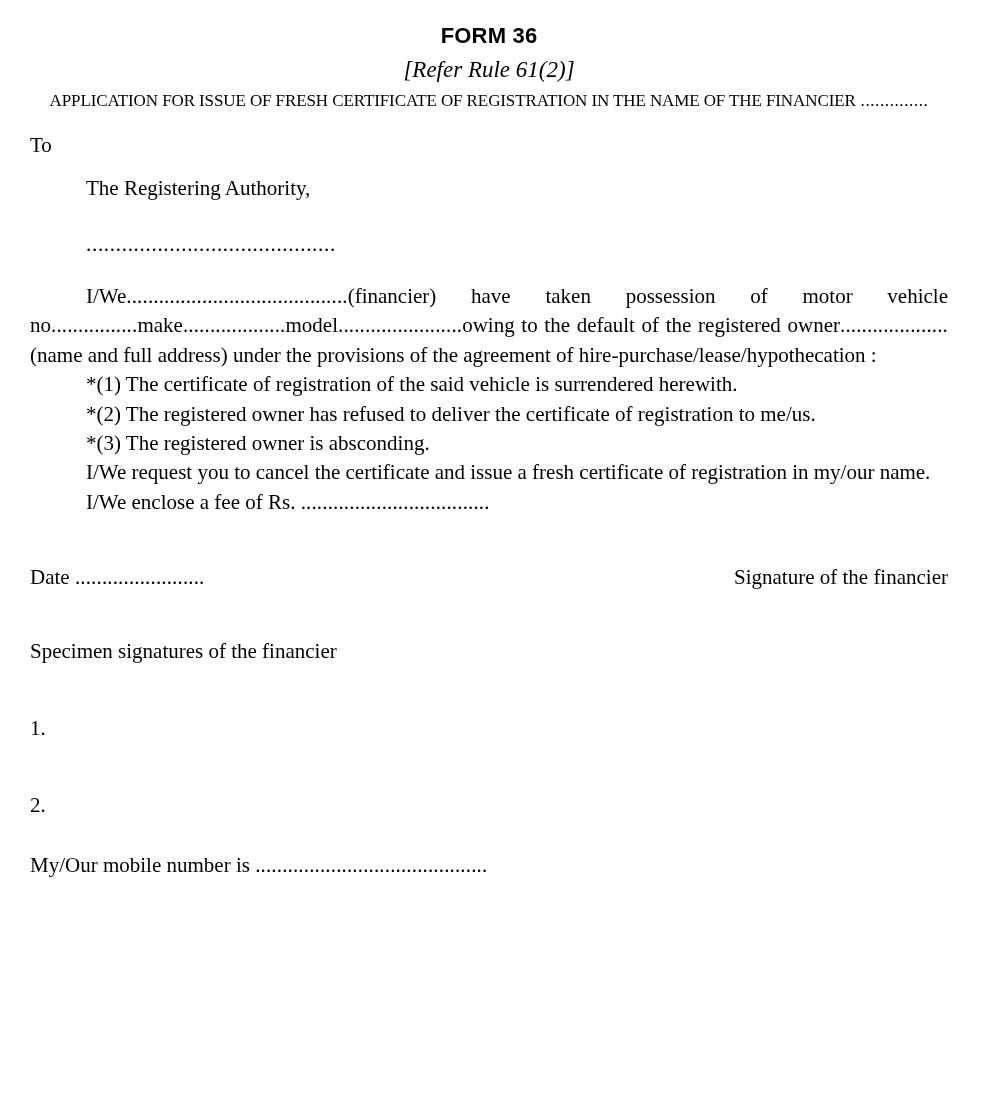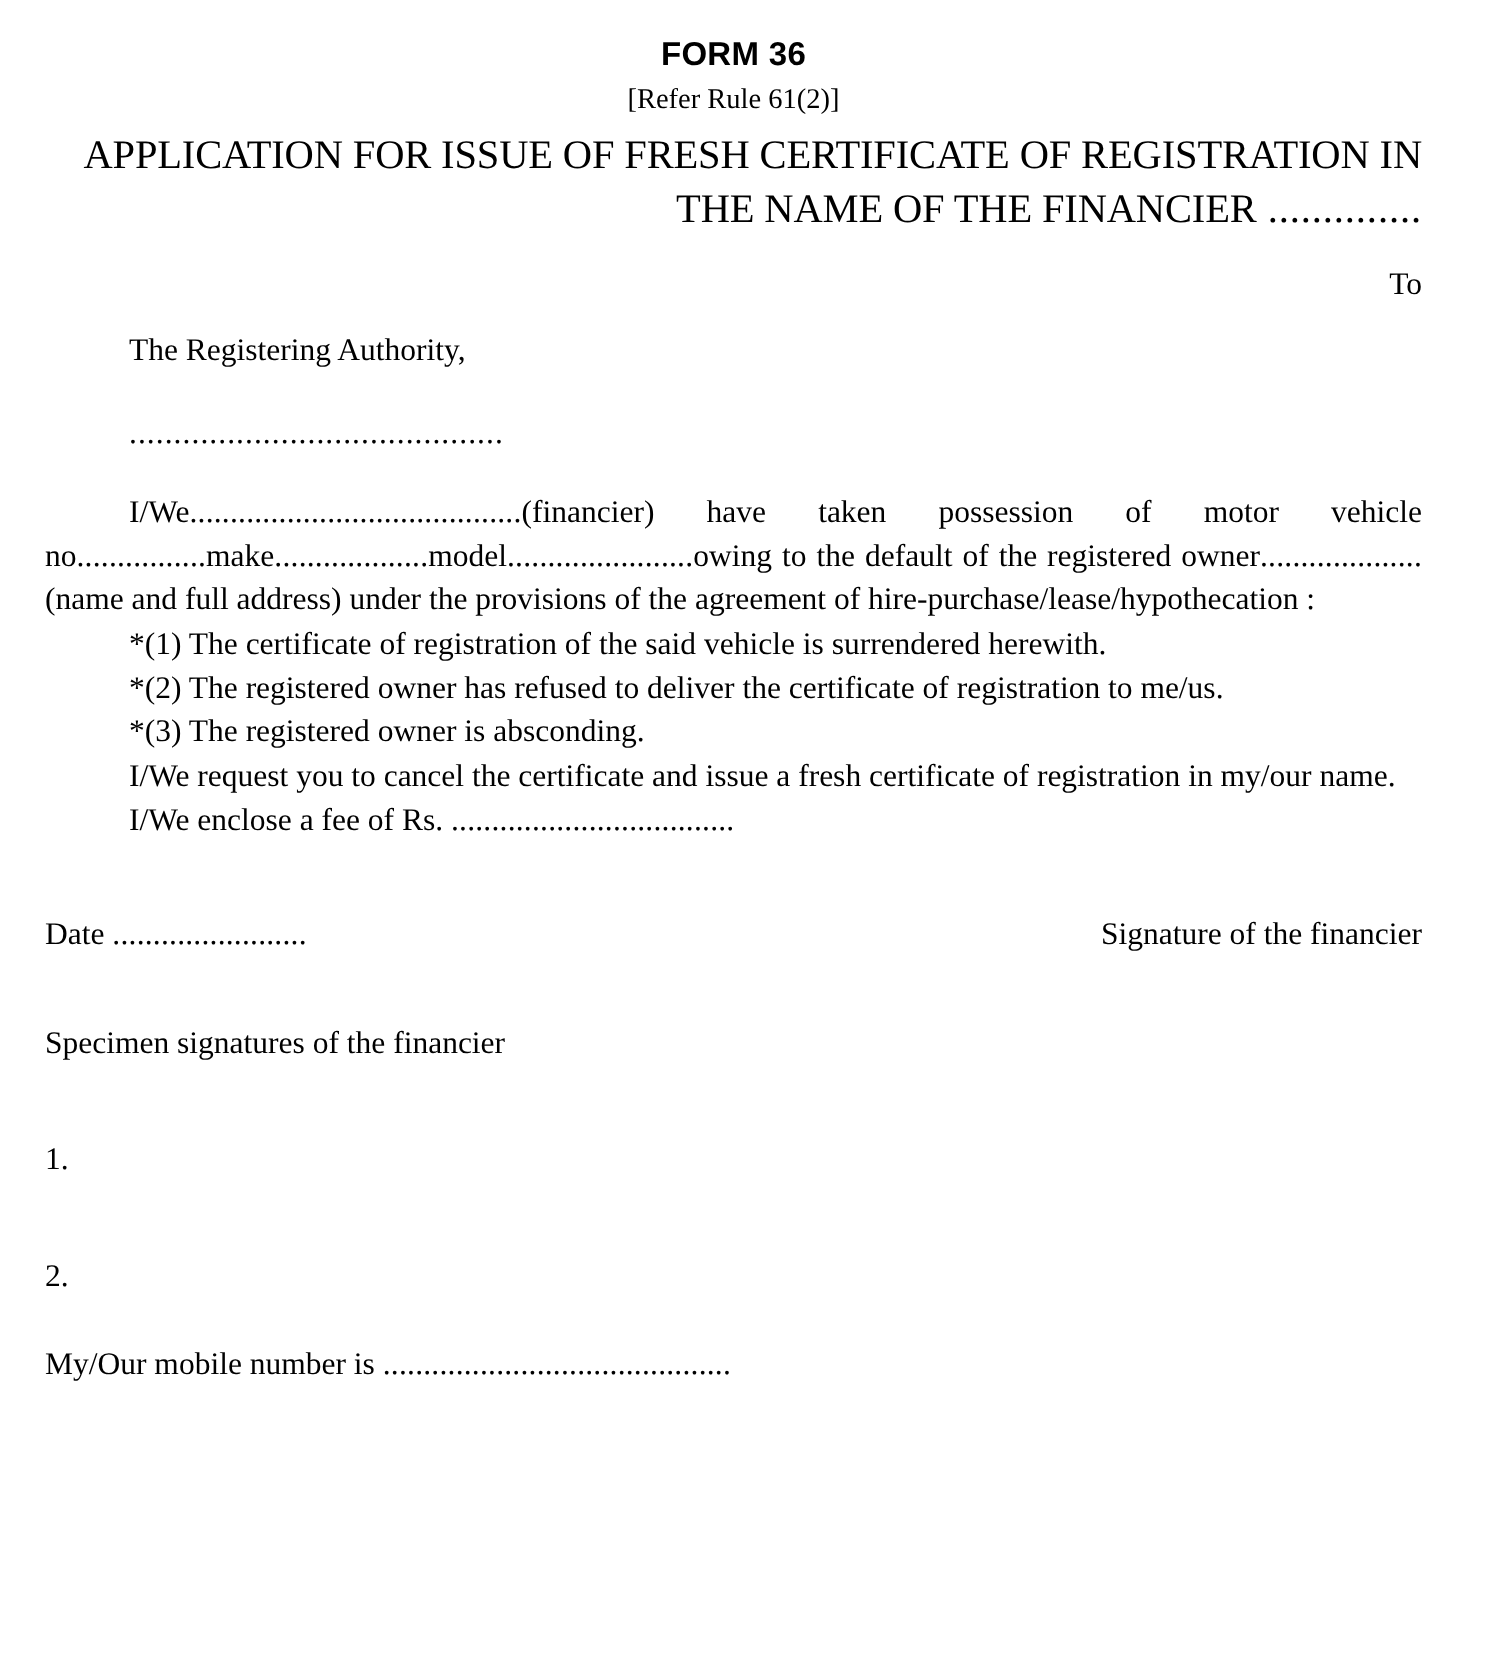--- a/index.html
+++ b/index.html
@@ -29,45 +29,45 @@
     font-family: "Liberation Sans", sans-serif;
     font-weight: bold;
     font-size: 22px;
     text-align: center;
     letter-spacing: 0.2px;
     margin: 24px 0 0 0;
     line-height: 1.1;
   }
   .rule-ref {
     font-family: "Liberation Serif", serif;
-    font-size: 19px;
+    font-style: italic;
+    font-size: 23px;
     text-align: center;
     margin: 9px 0 0 0;
     line-height: 1.1;
   }
   .app-title {
     font-family: "Liberation Serif", serif;
-    font-size: 27px;
-    text-align: right;
+    font-size: 17px;
+    text-align: center;
     margin: 8px 0 0 0;
     line-height: 1.32;
     letter-spacing: -0.1px;
   }
   .app-title .dots {
     letter-spacing: 0.6px;
   }
 
   
   .body-text {
     font-size: 21px;
     line-height: 1.40;
   }
   .to-line {
     margin: 18px 0 2px 0;
-    text-align: right;
   }
   .addressee {
     margin: 14px 0 0 56px;
   }
   .addr-dots {
     margin: 26px 0 0 56px;
     letter-spacing: 0.7px;
   }
 
   .para {

